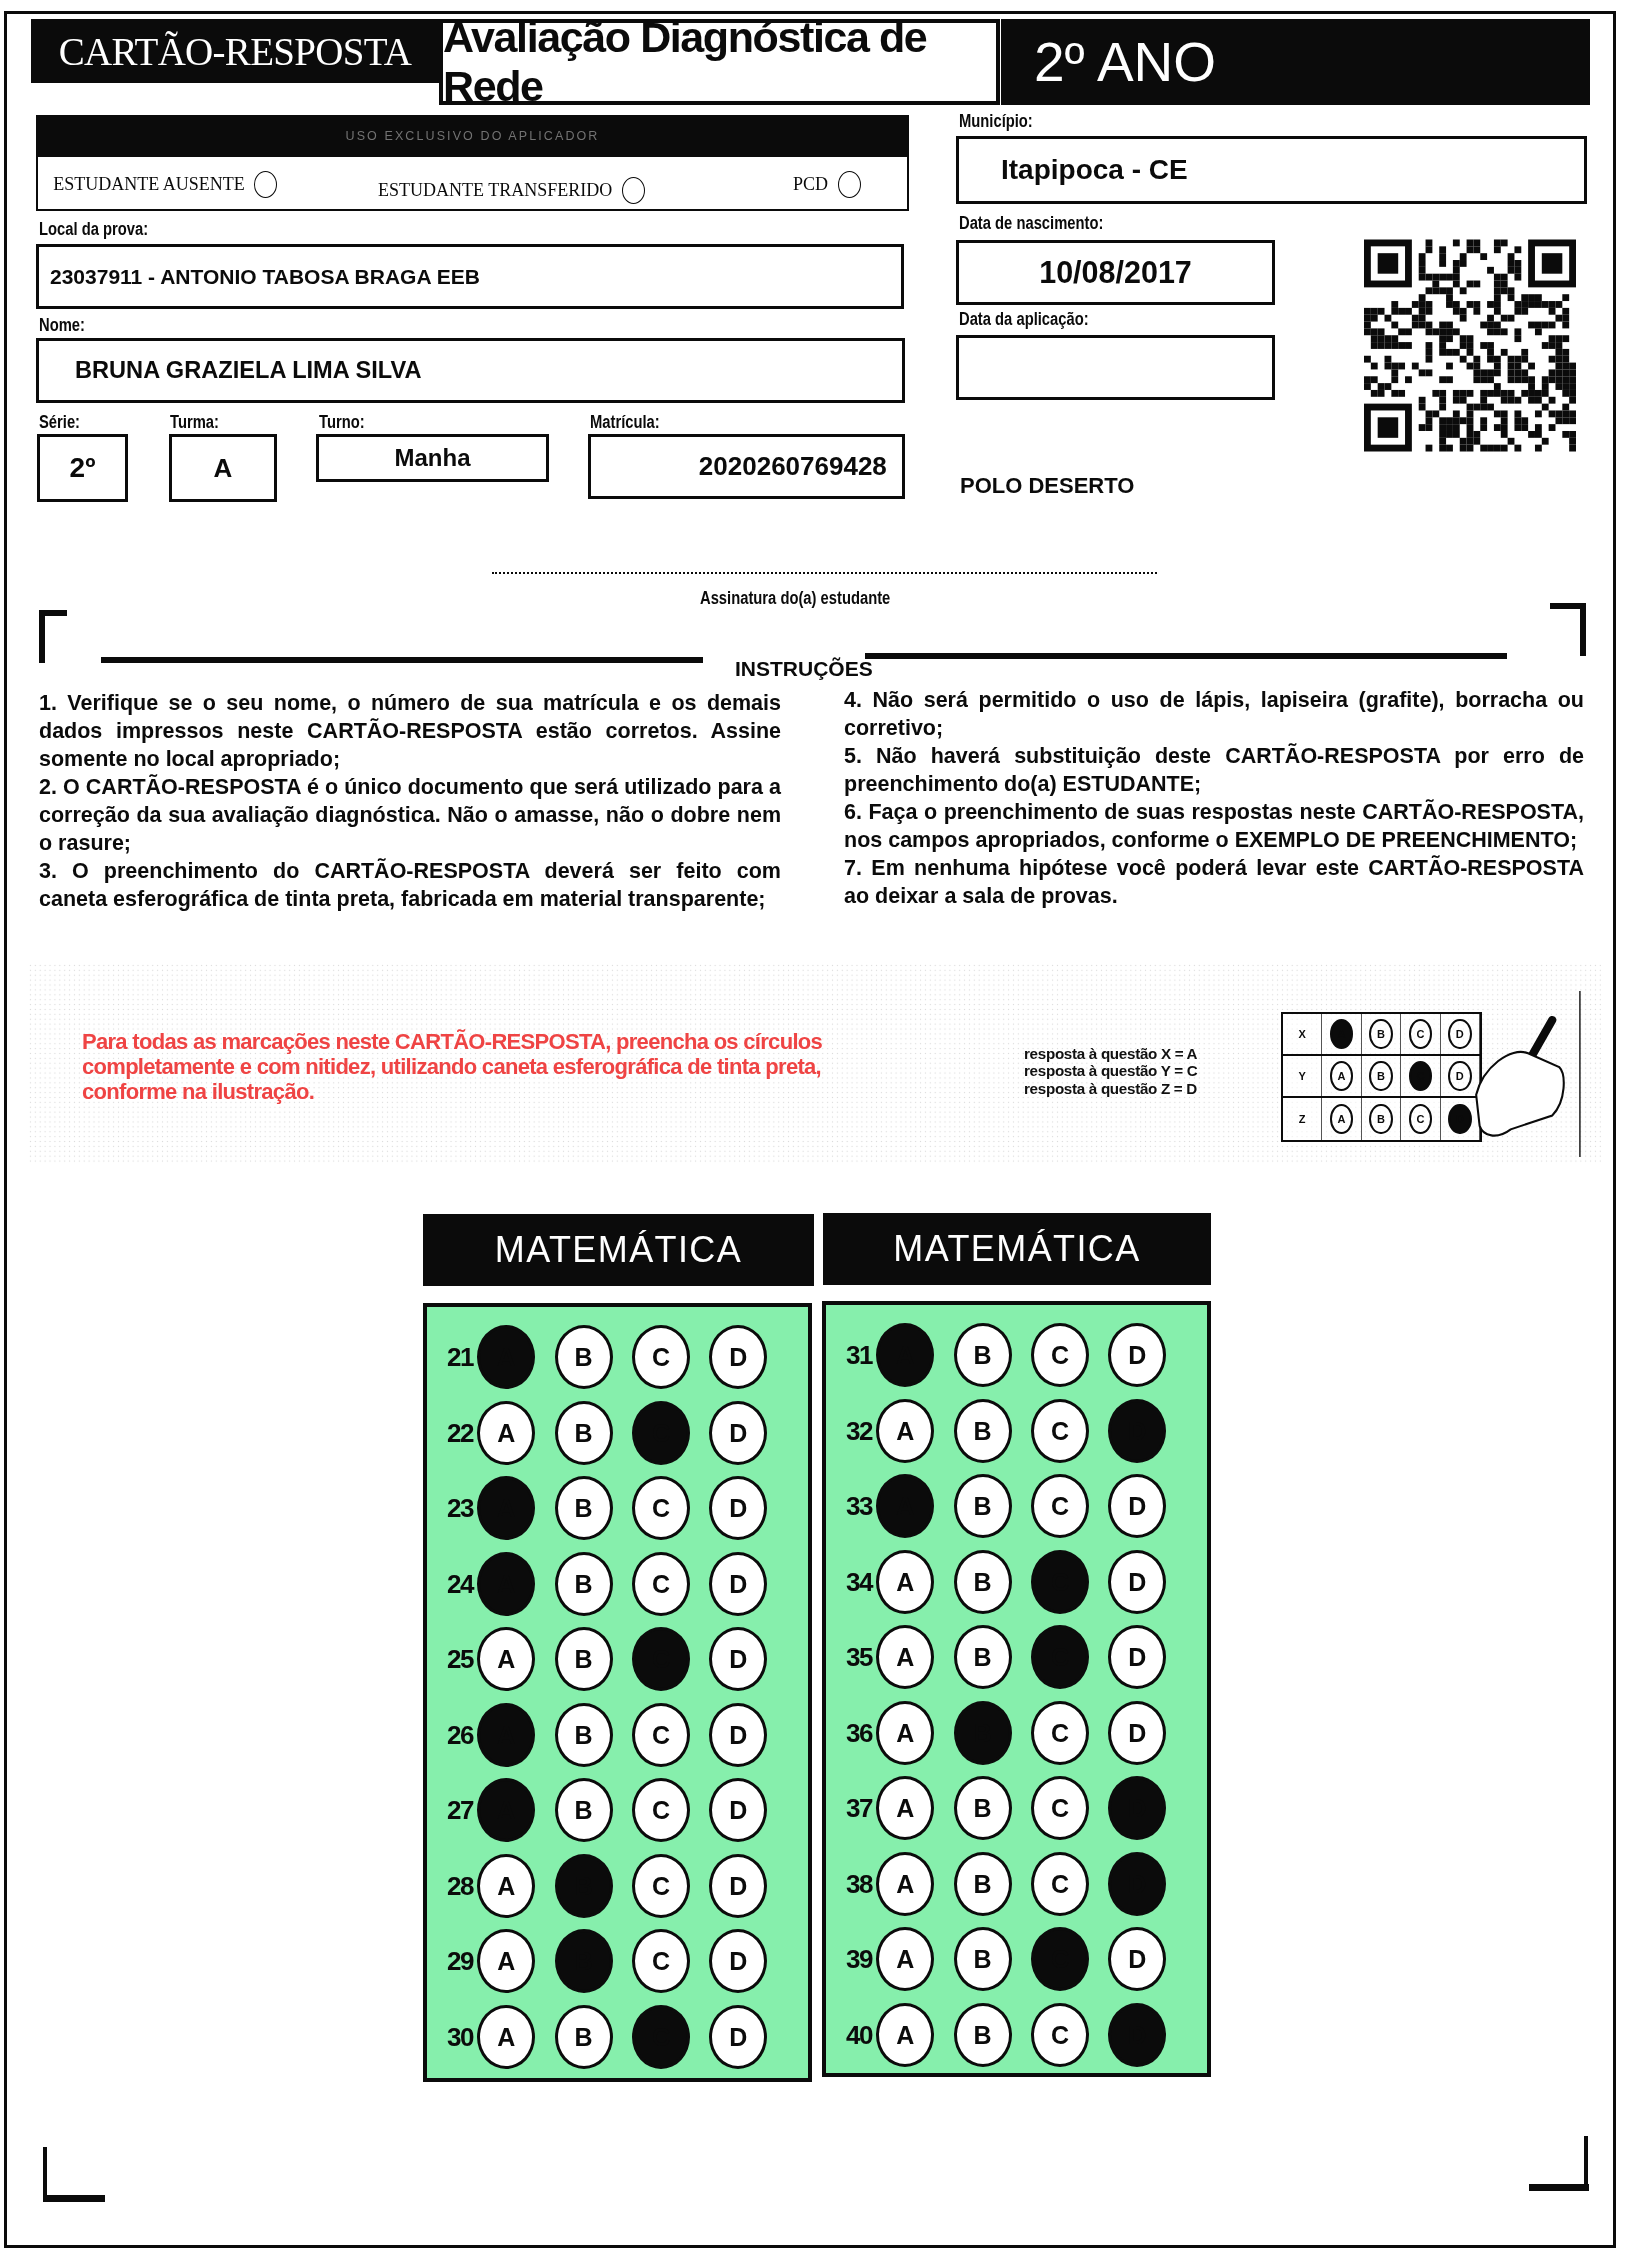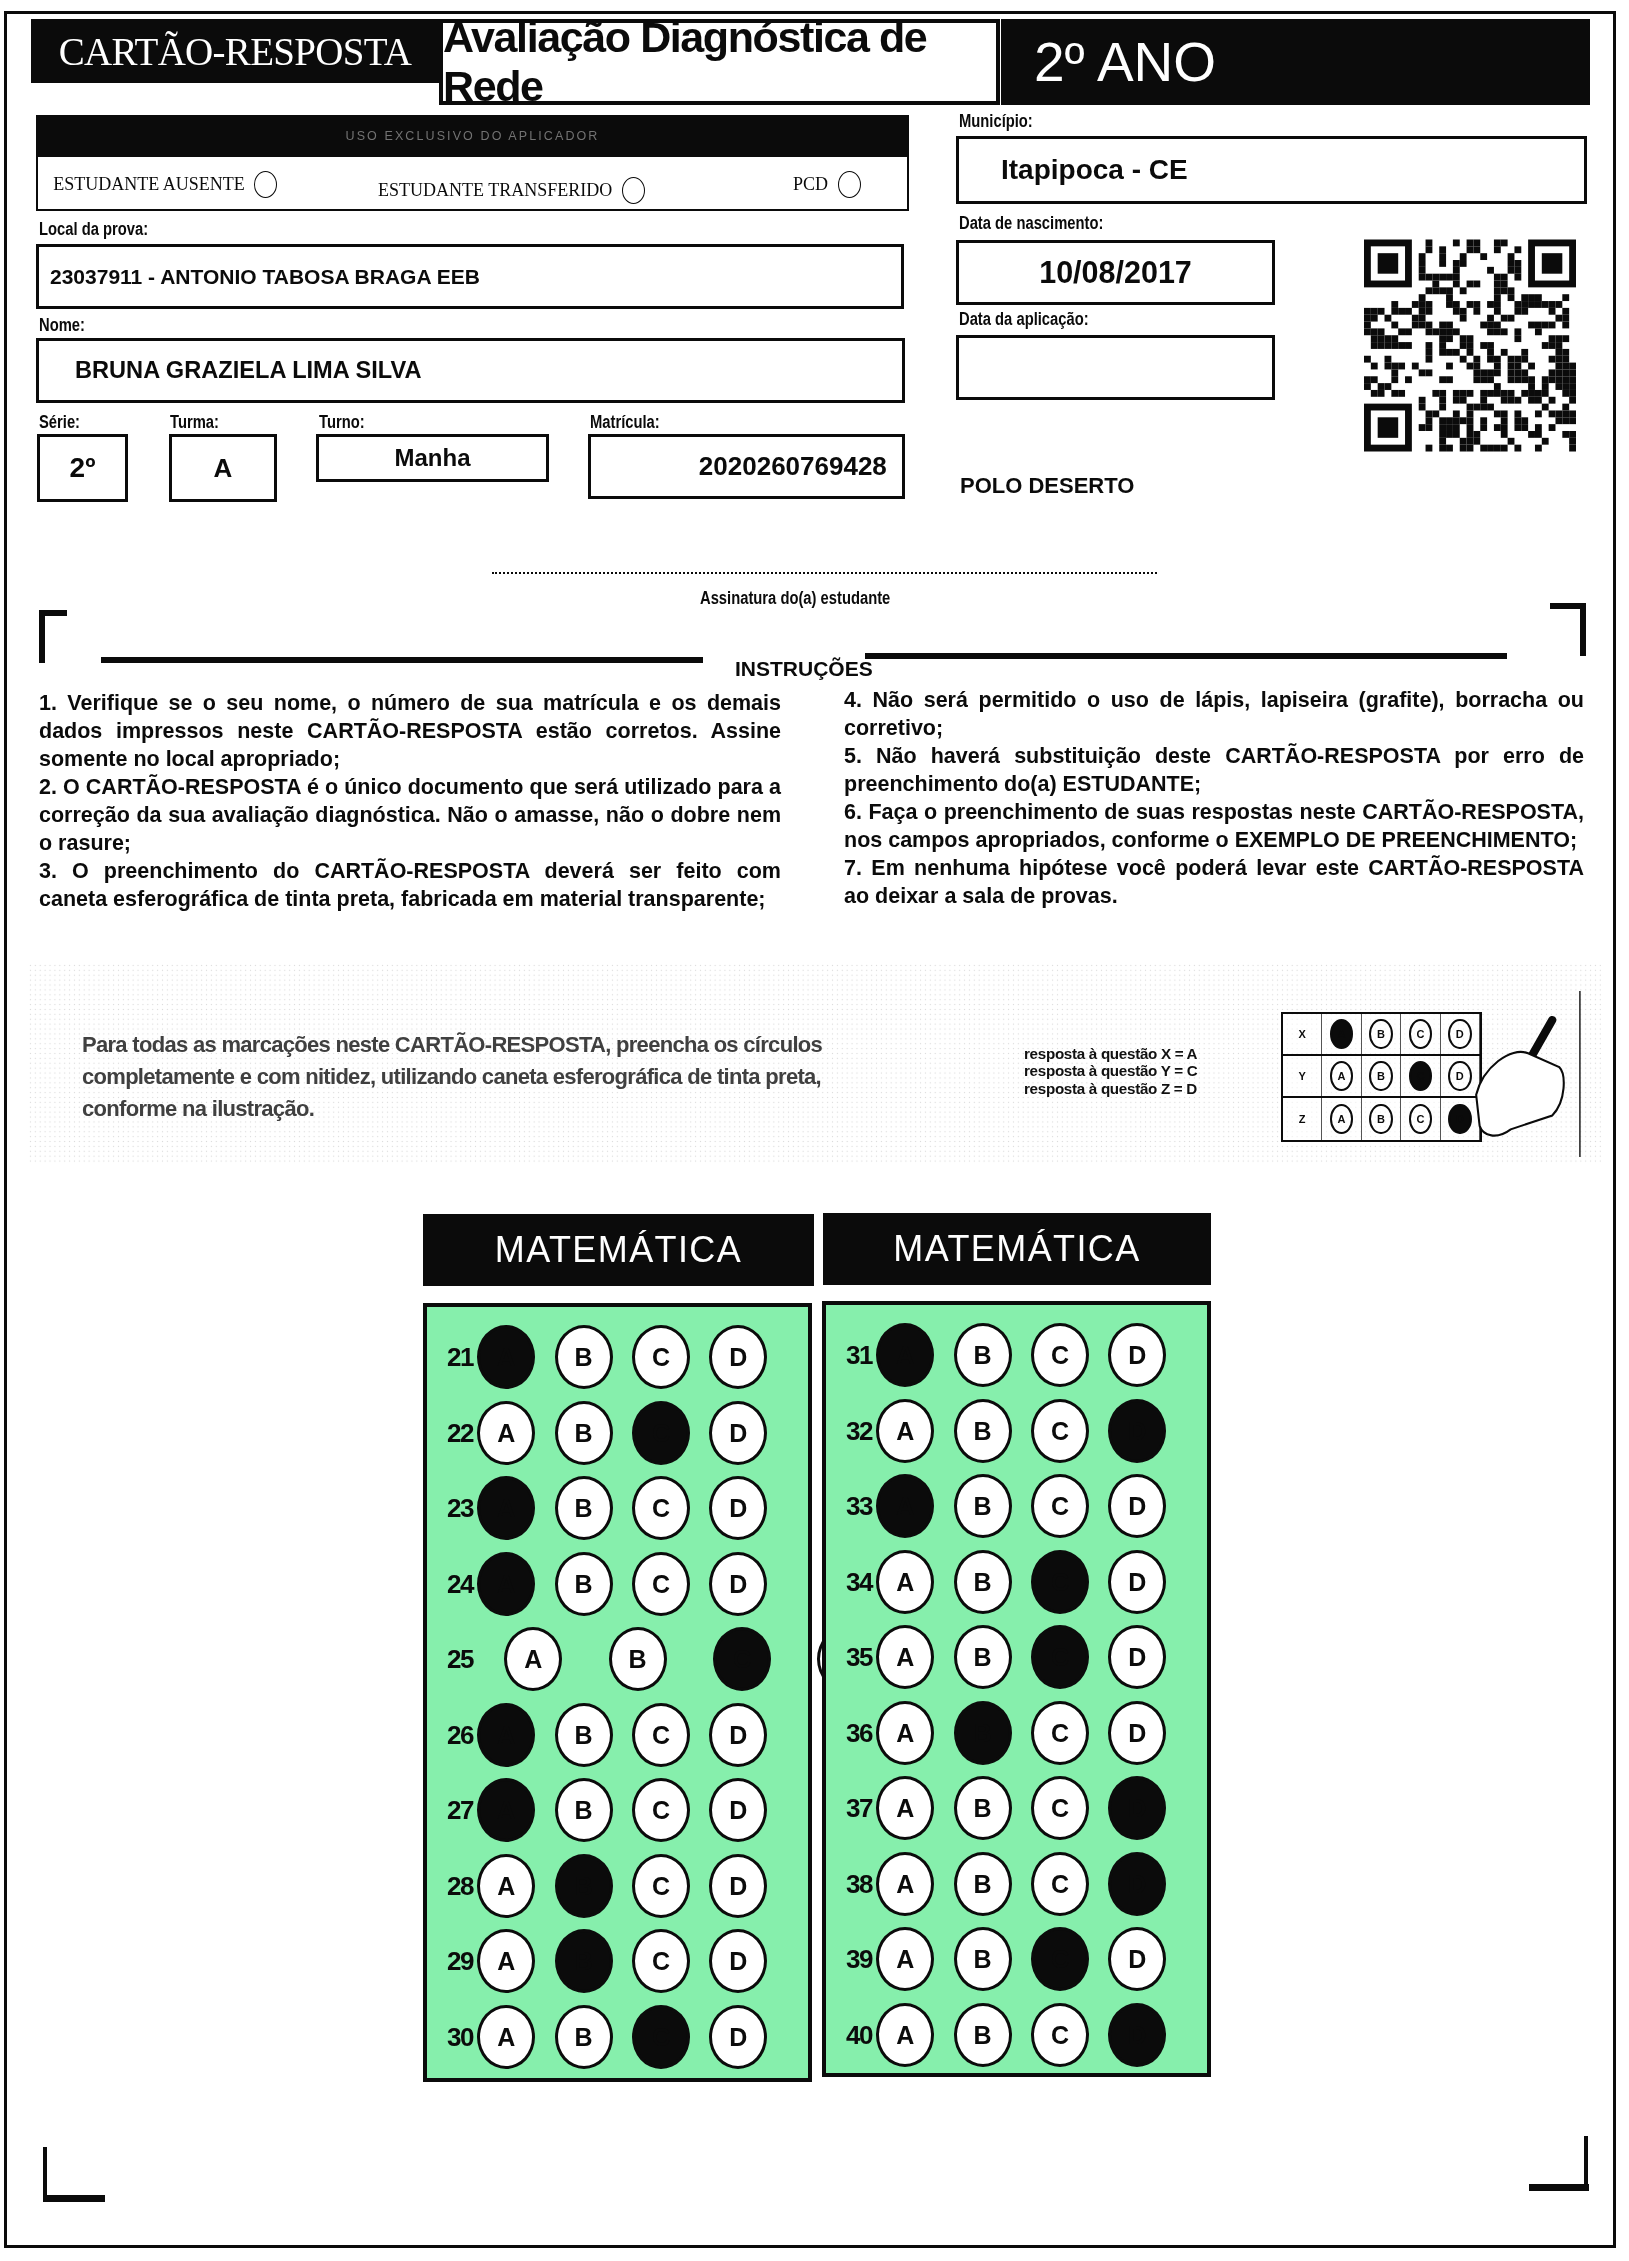--- a/index.html
+++ b/index.html
@@ -24,21 +24,21 @@
   .sig-label { left: 700px; top: 588px; font-size: 18px; font-weight: bold; transform: scaleX(0.82); transform-origin: left; }
 
   .corner { background: #0b0b0b; }
 
   .instr-title { left: 735px; top: 657px; font-size: 21px; font-weight: bold; }
   .instr-col { font-size: 21.5px; font-weight: bold; line-height: 28px; text-align: justify; }
   .instr-col p { margin: 0; }
 
   .example-bg { left: 28px; top: 963px; width: 1573px; height: 201px;
     background-image: radial-gradient(#bdbdbd 0.7px, transparent 1px); background-size: 4.9px 4.9px; opacity: 0.55; }
-  .example-text { left: 82px; top: 1029px; width: 797px; font-size: 22px; font-weight: bold; line-height: 32px; letter-spacing: -0.7px; color: #404040; }
+  .example-text { left: 82px; top: 1029px; width: 797px; font-size: 22px; font-weight: bold; line-height: 25px; letter-spacing: -0.7px; color: #ef4444; }
   .example-lines { left: 1024px; top: 1045px; font-size: 15.2px; font-weight: bold; line-height: 17.3px; color: #111; letter-spacing: -0.3px; }
 
   .ex-grid { left: 1281px; top: 1012px; width: 201px; height: 130px; border: 2.8px solid #0b0b0b; box-sizing: border-box; display: grid; grid-template-rows: repeat(3, 1fr); background: rgba(255,255,255,0.5); }
   .ex-row { display: grid; grid-template-columns: repeat(5, 1fr); border-bottom: 2.8px solid #0b0b0b; }
   .ex-row:last-child { border-bottom: none; }
   .ex-cell { display: flex; align-items: center; justify-content: center; border-right: 1.4px solid #555; font-size: 11px; font-weight: bold; }
   .ex-bub { width: 23.6px; height: 30.5px; border-radius: 50%; border: 2.1px solid #0b0b0b; box-sizing: border-box; display: flex; align-items: center; justify-content: center; font-size: 11px; font-weight: bold; }
   .ex-bub.filled { background: #0b0b0b; color: #0b0b0b; }
 
   .subject-band { height: 72px; background: #0b0b0b; color: #fff; font-size: 36px; display: flex; align-items: center; justify-content: center; letter-spacing: 1.4px; }
@@ -593,21 +593,21 @@
       <div class="bubble">C</div>
       <div class="bubble">D</div>
     </div>
     <div class="ans-row" style="top: 245px;">
       <div class="qnum">24</div>
       <div class="bubble filled">A</div>
       <div class="bubble">B</div>
       <div class="bubble">C</div>
       <div class="bubble">D</div>
     </div>
-    <div class="ans-row" style="top: 320px; gap: 27px;">
+    <div class="ans-row" style="top: 320px;">
       <div class="qnum">25</div>
       <div class="bubble">A</div>
       <div class="bubble">B</div>
       <div class="bubble filled">C</div>
       <div class="bubble">D</div>
     </div>
     <div class="ans-row" style="top: 396px;">
       <div class="qnum">26</div>
       <div class="bubble filled">A</div>
       <div class="bubble">B</div>

